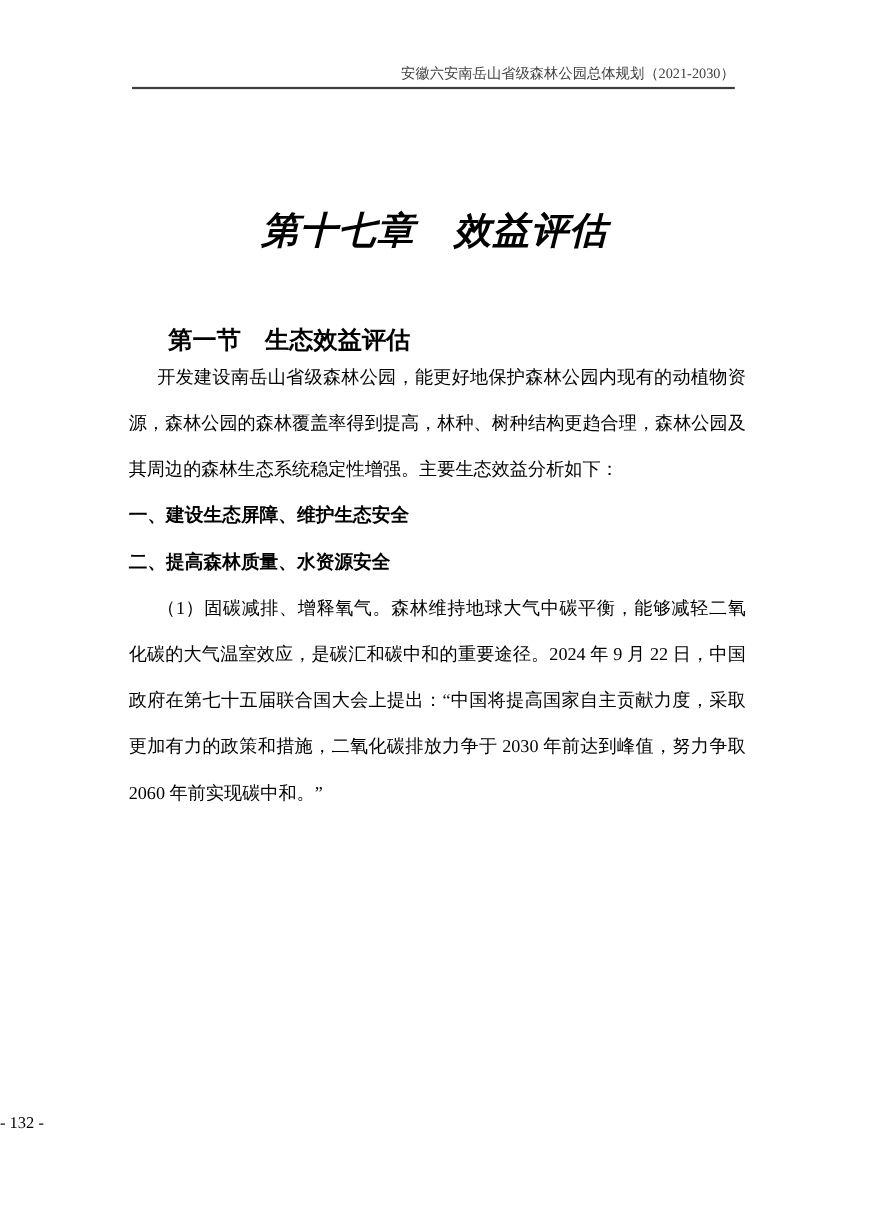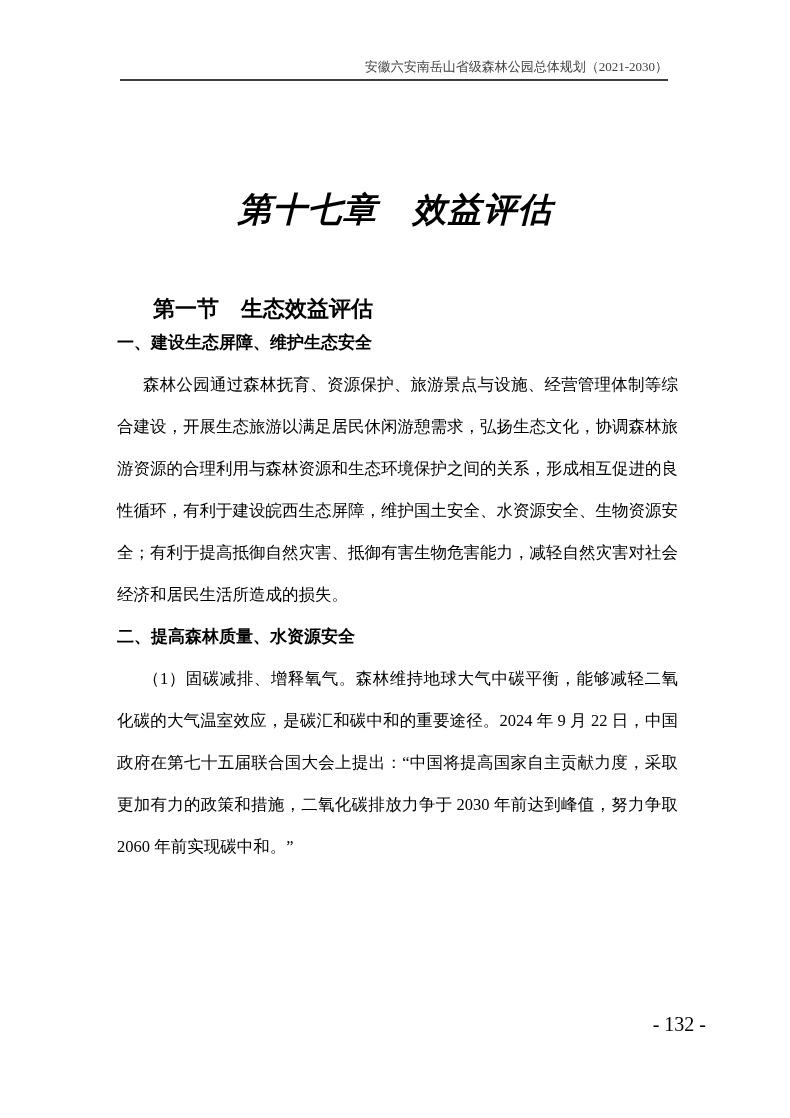--- a/index.html
+++ b/index.html
@@ -76,38 +76,38 @@
     font-size: 17px;
     font-family: Liberation Serif, serif;
     text-indent: 0;
   }
   
   .doc-footer {
     position: absolute;
     top: 1013px;
     left: 0;
     width: 706px;
-    text-align: right;
-    font-size: 20px;
+    text-align: left;
+    font-size: 15px;
     font-family: "Liberation Serif", "DejaVu Serif", serif;
   }
 </style>
 </head>
 <body>
 
 <div class="page">
 
   <div class="doc-header">安徽六安南岳山省级森林公园总体规划（2021-2030）</div>
 
   <h1 class="chapter-title">第十七章　效益评估</h1>
 
   <h2 class="section-title">第一节　生态效益评估</h2>
 
   <div class="body-flow">
+    <p class="para">开发建设南岳山省级森林公园，能更好地保护森林公园内现有的动植物资源，森林公园的森林覆盖率得到提高，林种、树种结构更趋合理，森林公园及其周边的森林生态系统稳定性增强。主要生态效益分析如下：</p>
     <p class="subheading">一、建设生态屏障、维护生态安全</p>
-    <p class="para">森林公园通过森林抚育、资源保护、旅游景点与设施、经营管理体制等综合建设，开展生态旅游以满足居民休闲游憩需求，弘扬生态文化，协调森林旅游资源的合理利用与森林资源和生态环境保护之间的关系，形成相互促进的良性循环，有利于建设皖西生态屏障，维护国土安全、水资源安全、生物资源安全；有利于提高抵御自然灾害、抵御有害生物危害能力，减轻自然灾害对社会经济和居民生活所造成的损失。</p>
     <p class="subheading">二、提高森林质量、水资源安全</p>
     <p class="para">（1）固碳减排、增释氧气。森林维持地球大气中碳平衡，能够减轻二氧化碳的大气温室效应，是碳汇和碳中和的重要途径。2024 年 9 月 22 日，中国政府在第七十五届联合国大会上提出：“中国将提高国家自主贡献力度，采取更加有力的政策和措施，二氧化碳排放力争于 2030 年前达到峰值，努力争取 2060 年前实现碳中和。”</p>
   </div>
 
   <div class="doc-footer">- 132 -</div>
 
 </div>
 
 </body></html>

